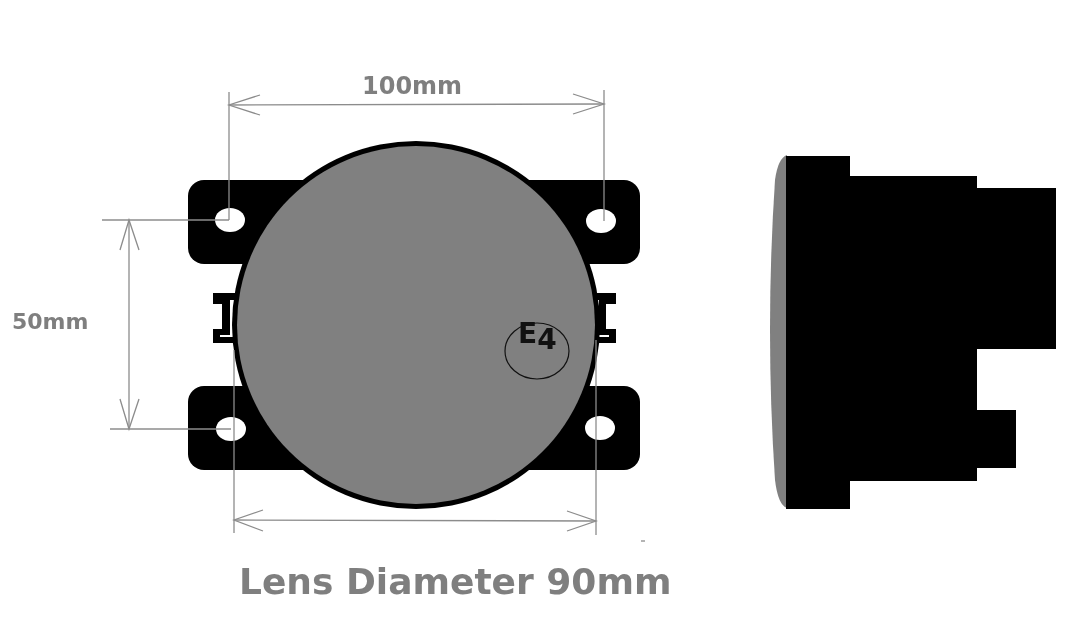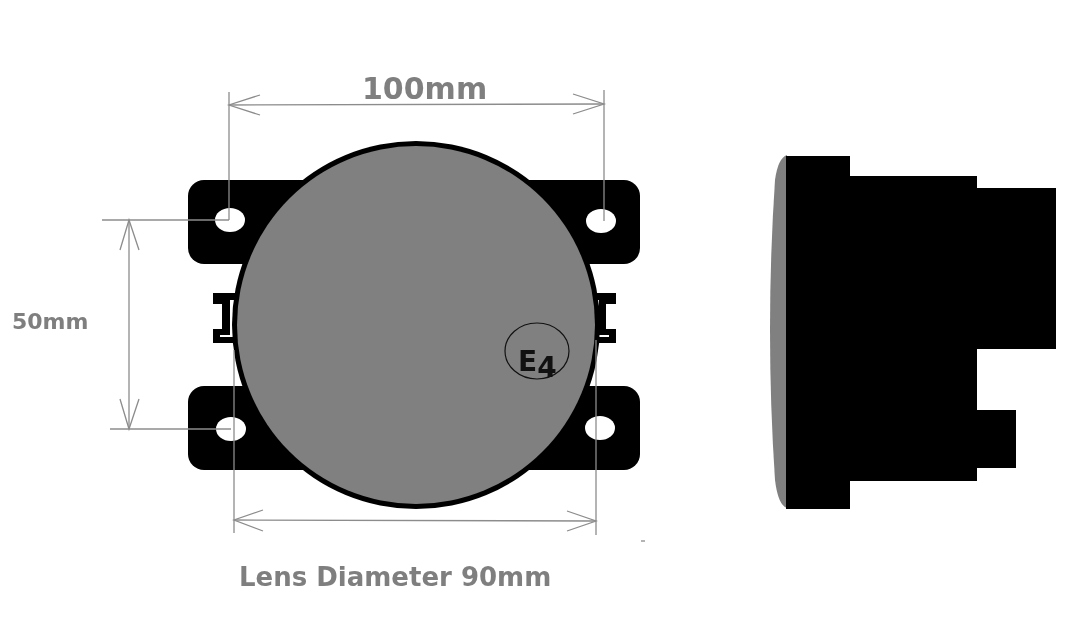--- a/index.html
+++ b/index.html
@@ -6,26 +6,26 @@
     body { width: 1092px; height: 644px; position: relative; overflow: hidden; }
     svg { position: absolute; left: 0; top: 0; }
     .dim-label {
       position: absolute;
       font-family: "DejaVu Sans", sans-serif;
       font-weight: bold;
       color: #7f7f7f;
       white-space: nowrap;
       line-height: 1;
     }
-    .lbl-width { left: 362px; top: 74px; font-size: 30px; }
+    .lbl-width { left: 362px; top: 74px; font-size: 24px; }
     .lbl-height { left: 12px; top: 311px; font-size: 22px; }
-    .lbl-lens { left: 239px; top: 564px; font-size: 26px; }
+    .lbl-lens { left: 239px; top: 564px; font-size: 36px; }
     .emark {
       position: absolute;
-      left: 518px; top: 348px;
+      left: 518px; top: 320px;
       font-family: "DejaVu Sans", sans-serif;
       font-weight: bold;
       color: #111111;
       font-size: 28px;
       line-height: 1;
     }
     .emark sub { font-size: 28px; position: relative; top: 6px; vertical-align: baseline; }
   </style>
 </head>
 <body>

